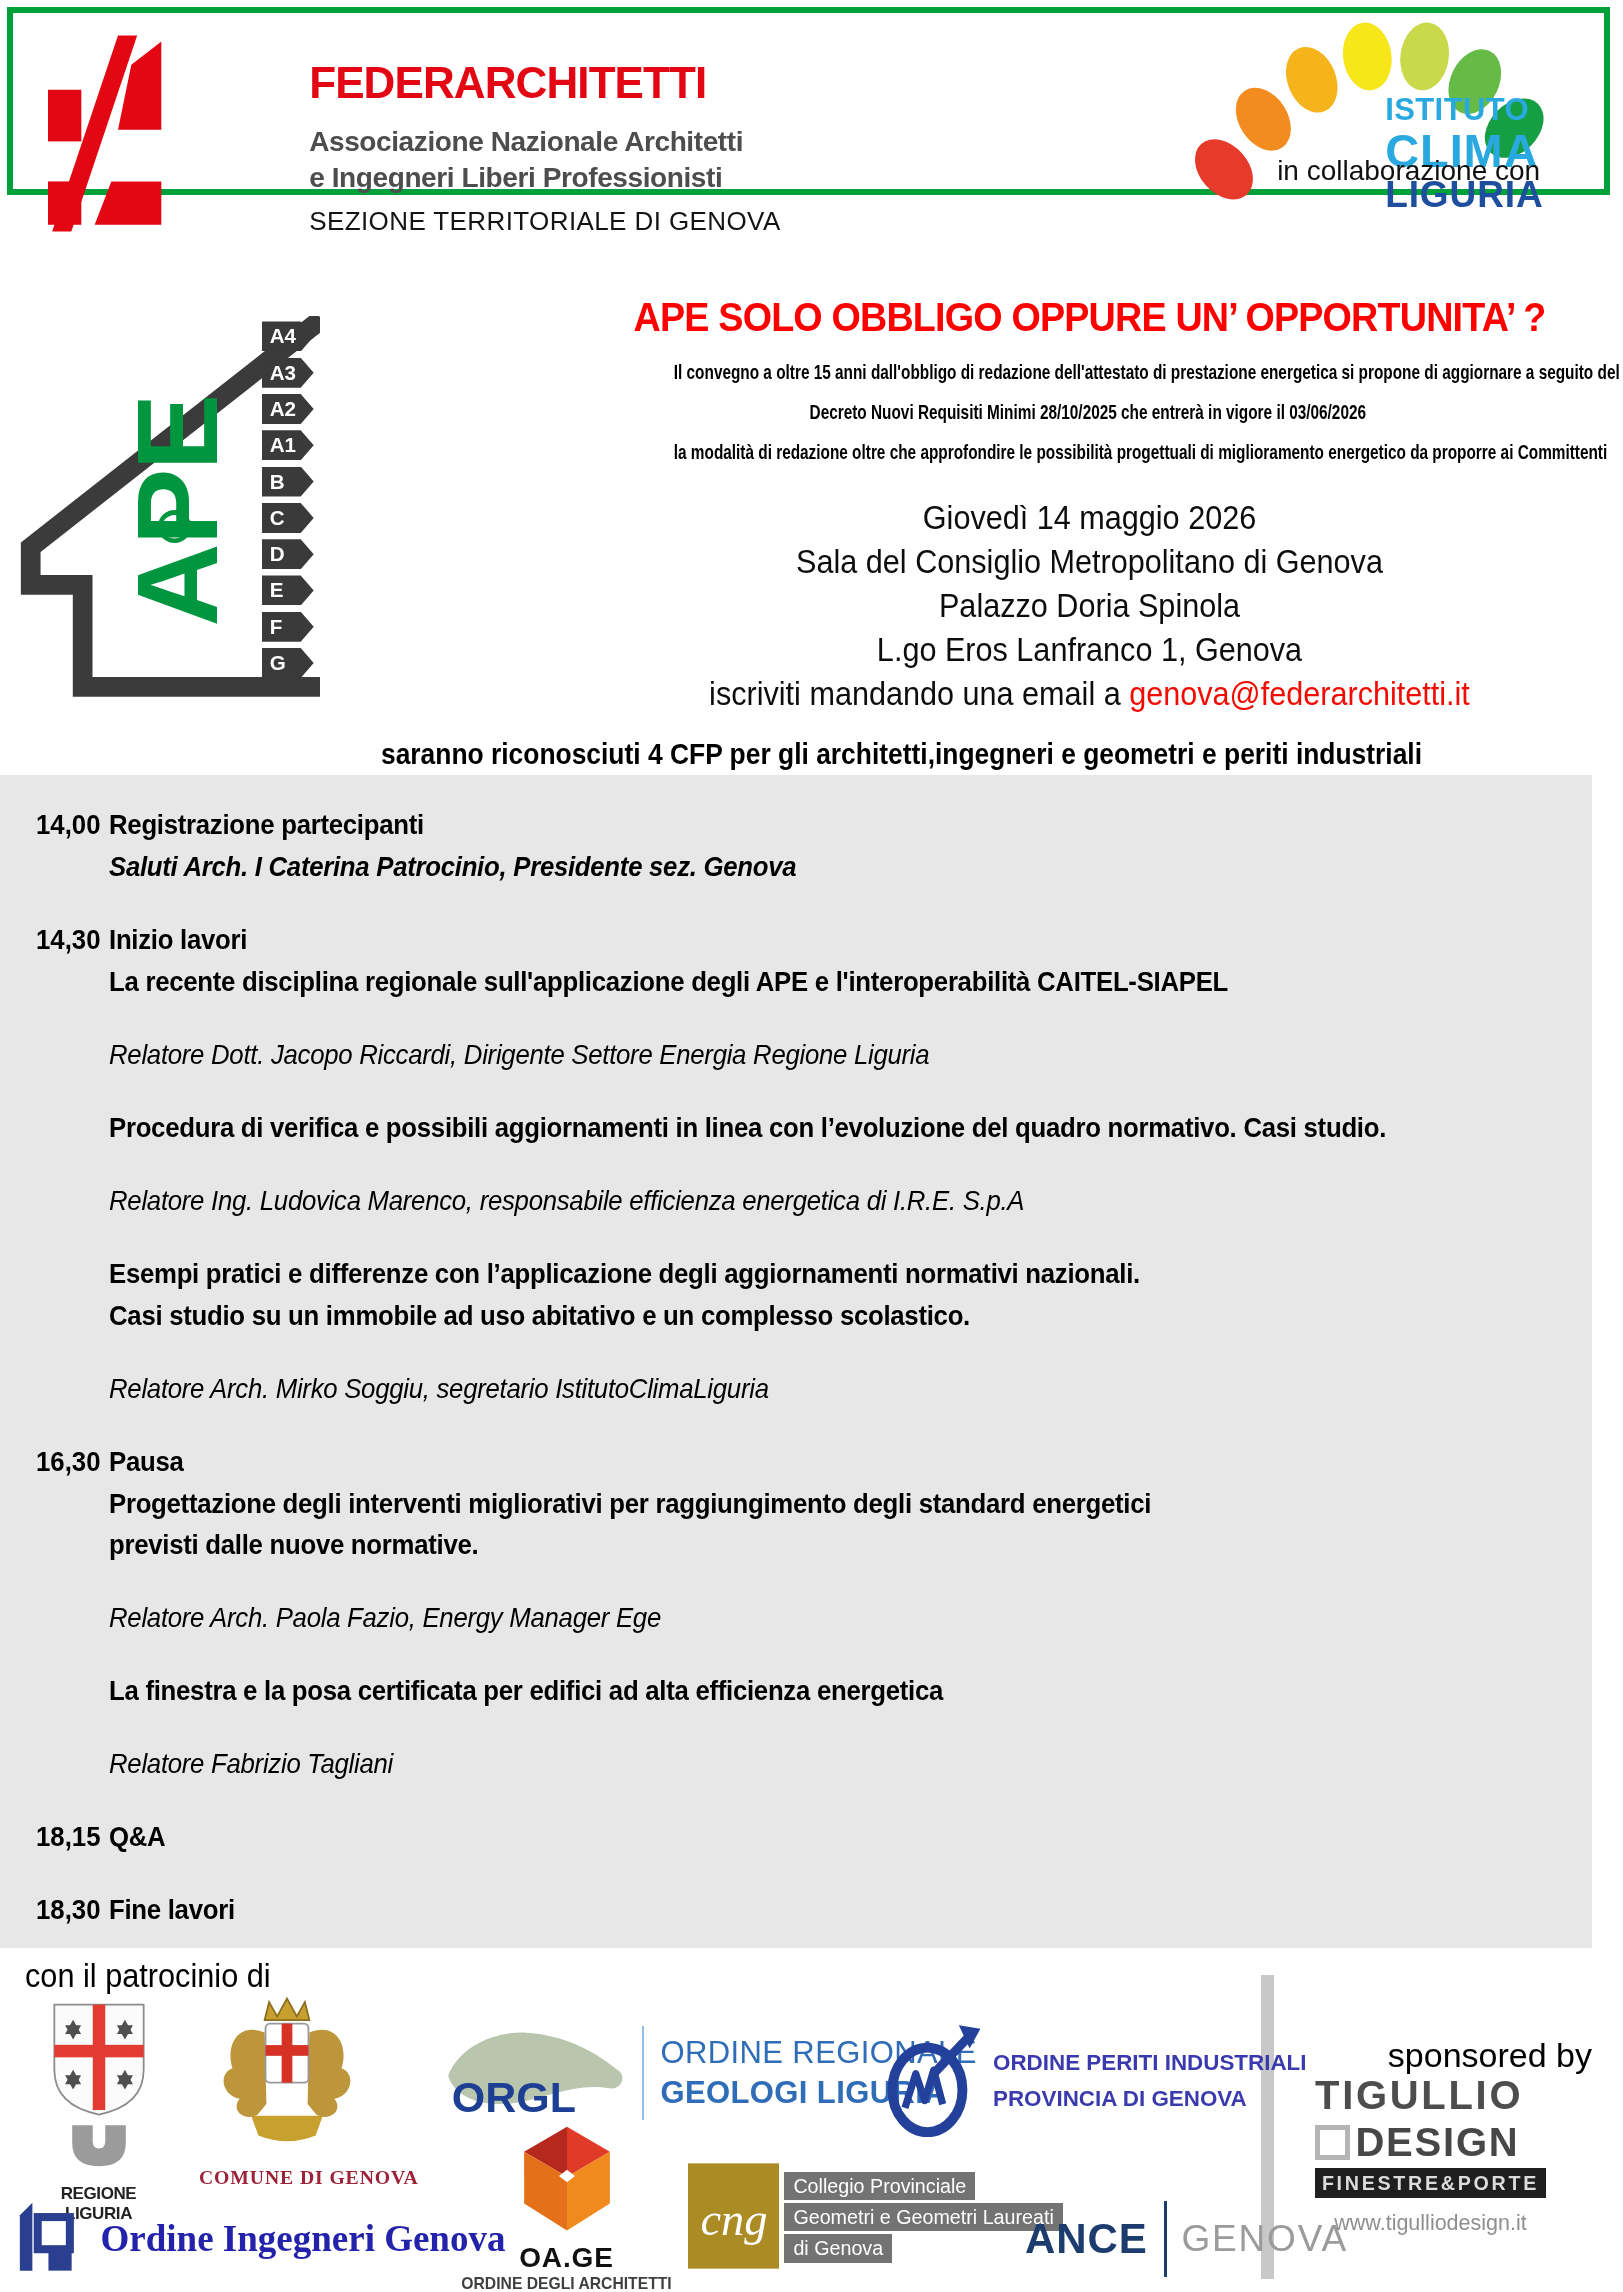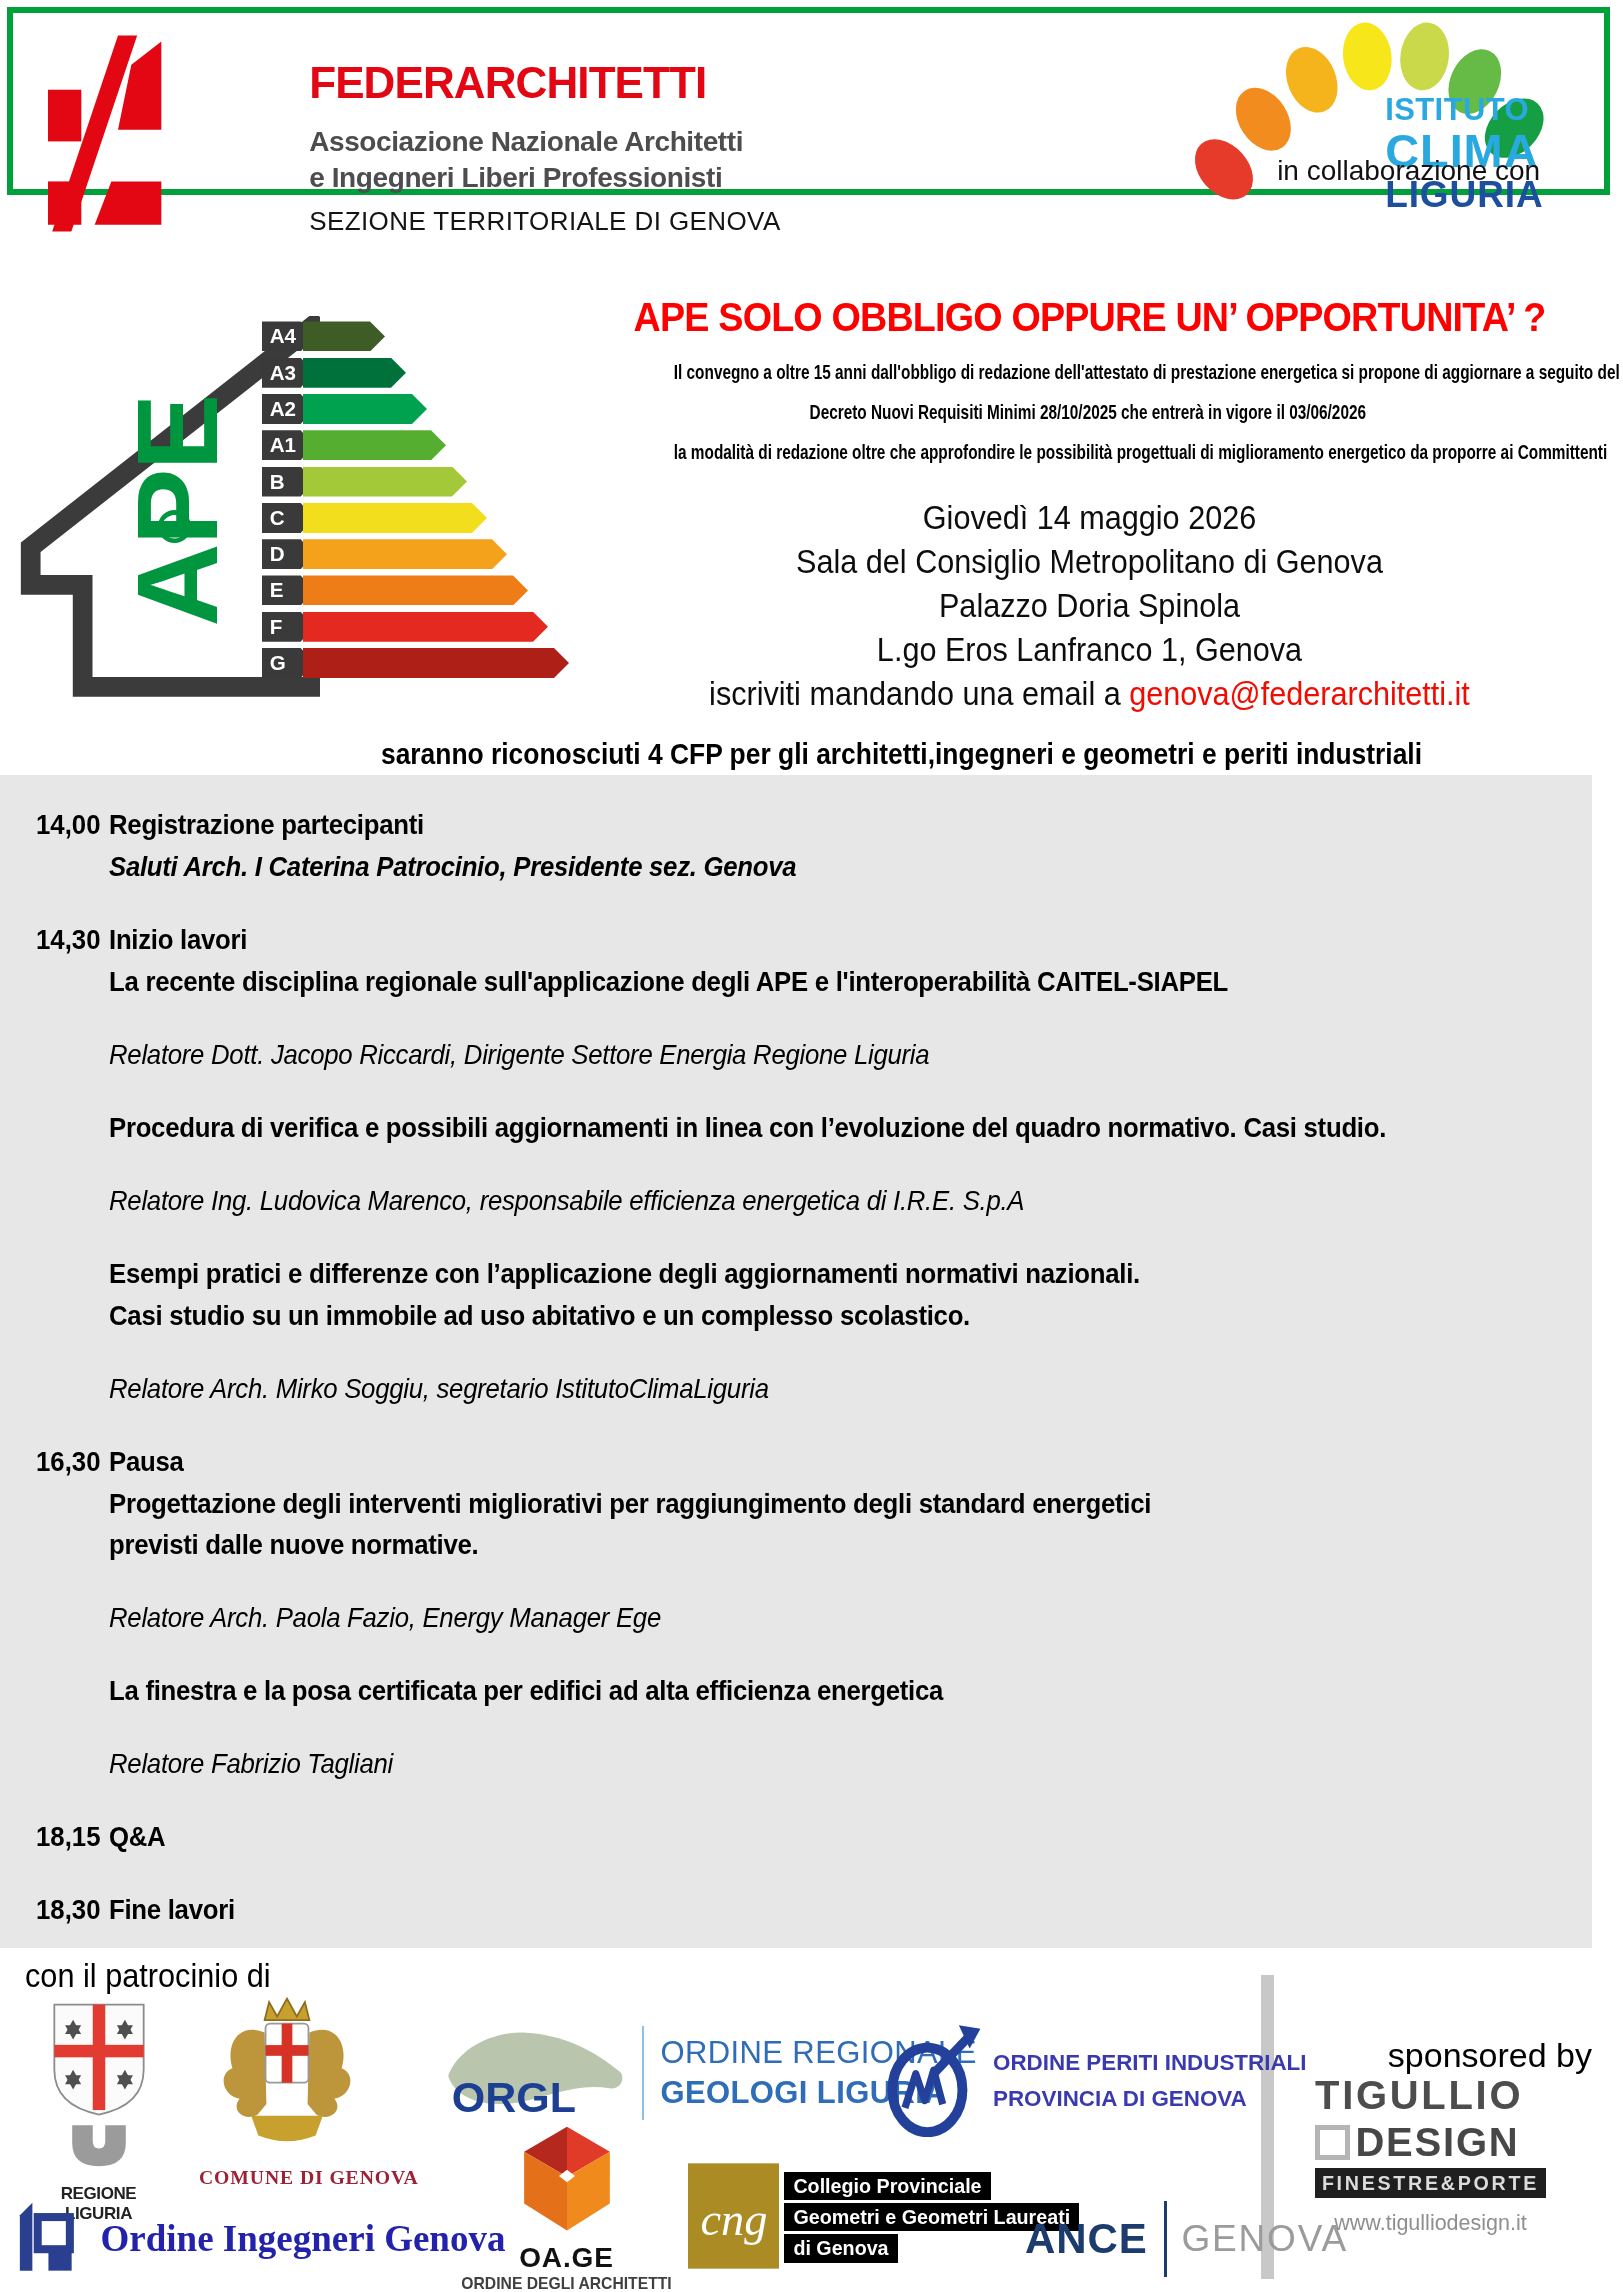--- a/index.html
+++ b/index.html
@@ -29,21 +29,21 @@
   .event-block{position:absolute;left:564px;right:9px;top:235px;text-align:center;}
   .ev{font-size:34px;line-height:44px;transform:scaleX(.9);transform-origin:50% 50%;white-space:nowrap;color:#0d0d0d;}
   .email{color:#f10b00;}
   .cfp{position:absolute;left:179px;right:0;top:477px;text-align:center;font-size:30px;font-weight:700;transform:scaleX(.88);transform-origin:50% 50%;white-space:nowrap;}
 
   
   .ape-graphic{position:absolute;left:10.7px;top:56px;width:580px;height:441px;}
   .house{position:absolute;left:0;top:0;}
   .ape-word{position:absolute;left:27px;top:94px;width:278px;height:202px;line-height:202px;text-align:center;transform:rotate(-90deg);font-size:115px;font-weight:900;color:#00953f;letter-spacing:-1.8px;}
   .rows{position:absolute;left:251px;top:5.4px;}
-  .erow{display:flex;height:30px;margin-bottom:6.3px;}
+  .erow{display:flex;height:30px;margin-bottom:6.3px;flex-direction:column;}
   .elab{width:52px;background:#3a3a3a;color:#fff;font-weight:700;font-size:20.6px;line-height:30px;padding-left:8px;box-sizing:border-box;clip-path:polygon(0 0,39px 0,100% 50%,39px 100%,0 100%);}
   .ebar{margin-left:-10.7px;height:30px;clip-path:polygon(0 0,calc(100% - 15px) 0,100% 50%,calc(100% - 15px) 100%,0 100%);}
   .ape-caption{position:absolute;left:16px;top:387px;font-size:35px;font-weight:800;color:#3f3f3f;letter-spacing:-0.4px;white-space:nowrap;}
 
   
   .program{position:absolute;left:0;top:775px;width:1592px;height:1173px;background:#e7e7e7;box-sizing:border-box;padding-top:34px;}
   .pblock{margin-top:41px;}
   .pblock:first-child{margin-top:0;}
   .pline{margin-top:9.9px;position:relative;padding-left:109px;font-size:28px;line-height:32px;}
   .pline:first-child{margin-top:0;}
@@ -69,21 +69,21 @@
   .orgl-l2{font-size:31px;color:#2f6db8;font-weight:700;line-height:40px;letter-spacing:0.4px;}
   .logo-periti{position:absolute;left:878px;top:70px;display:flex;}
   .periti-text{margin-left:9px;margin-top:27px;width:244px;text-align:right;color:#3a3aae;font-weight:700;font-size:22.4px;line-height:36px;white-space:nowrap;}
   .logo-ingegneri{position:absolute;left:16px;top:253px;display:flex;align-items:center;}
   .ing-name{margin-left:12.5px;font-family:"Liberation Serif",serif;font-size:37px;font-weight:600;color:#2222aa;white-space:nowrap;}
   .logo-oage{position:absolute;left:459px;top:177px;width:215px;text-align:center;}
   .oage-abbr{font-size:28px;font-weight:800;color:#111;margin-top:5.4px;letter-spacing:0.9px;}
   .oage-cap{font-size:15.7px;font-weight:700;color:#3f3f3f;line-height:20.6px;white-space:nowrap;}
   .logo-geometri{position:absolute;left:688px;top:215px;display:flex;align-items:flex-start;}
   .geo-boxes{margin-left:5.4px;margin-top:9px;}
-  .geo-line{display:table;background:#000000;color:#fff;font-weight:700;font-size:19.7px;padding:2.7px 9px;margin-bottom:2.7px;white-space:nowrap;}
+  .geo-line{display:table;background:#737373;color:#fff;font-weight:400;font-size:19.7px;padding:2.7px 9px;margin-bottom:2.7px;white-space:nowrap;}
   .logo-ance{position:absolute;left:1025px;top:253px;display:flex;align-items:center;}
   .ance-abbr{font-size:42px;font-weight:800;color:#1c3c6e;letter-spacing:0.9px;}
   .ance-div{width:3.6px;height:76px;background:#1c3c6e;margin:0 14.3px 0 16px;}
   .ance-region{font-size:37px;color:#9b9b9b;letter-spacing:1.8px;}
   .logo-tigullio{position:absolute;left:1315px;top:125px;width:231px;}
   .tig-1{font-size:40px;color:#4d4d4d;font-weight:600;letter-spacing:2.7px;}
   .tig-2{display:flex;align-items:center;margin-top:1.8px;}
   .tig-square{width:25px;height:25px;border:5.4px solid #b5b5b5;margin-right:5.4px;}
   .tig-design{font-size:40px;color:#474747;font-weight:700;letter-spacing:1.8px;}
   .tig-bar{margin-top:3.6px;background:#1f1f1f;height:30px;color:#dcdcdc;font-size:19.7px;letter-spacing:2.7px;text-align:center;line-height:30px;font-weight:600;}

